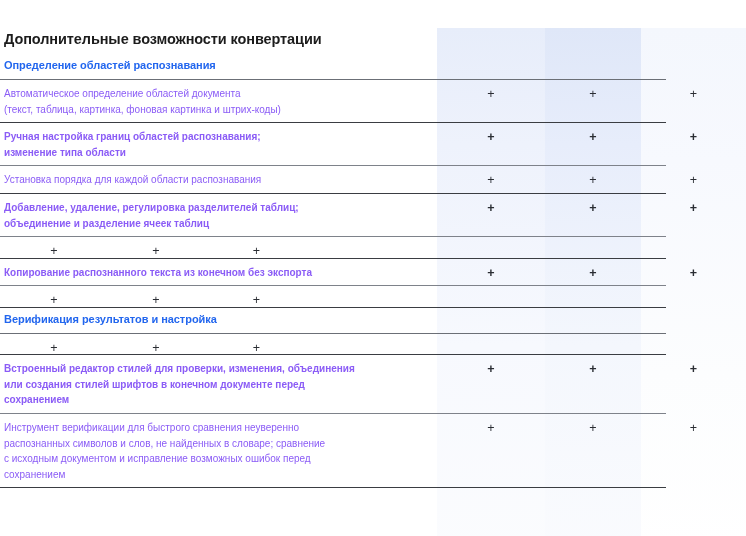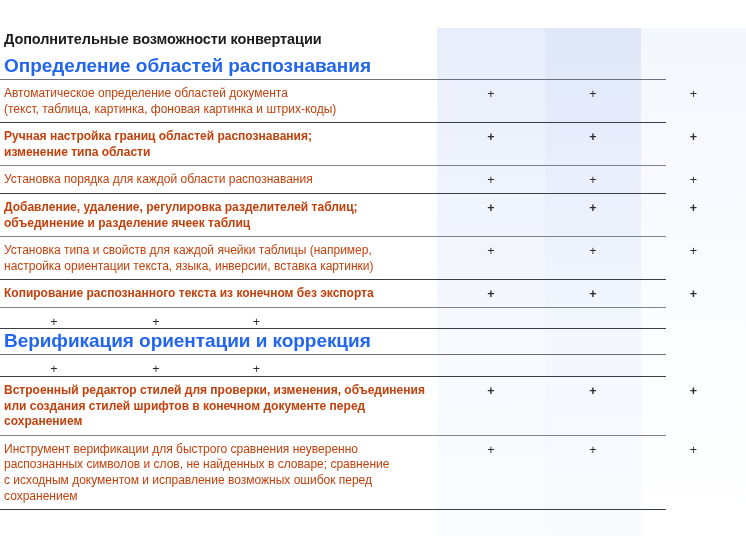--- a/index.html
+++ b/index.html
@@ -81,43 +81,43 @@
     color: #1c1c1c;
     letter-spacing: -0.1px;
     padding-top: 4px;
   }
 
   .row-section {
     height: 26px;
     border-bottom: 1.5px solid #6b6f76;
   }
   .row-section .cell-text {
-    font-size: 19px;
+    font-size: 11px;
     font-weight: bold;
     color: #2266ee;
     letter-spacing: -0.05px;
     padding-top: 4px;
   }
 
   .row-feature {
     border-bottom: 1px solid #3a3d42;
   }
   .row-feature.sep-light {
     border-bottom-color: #7e828a;
     font-weight: bold;
   }
 
   .cell-text {
     width: 437px;
     flex: 0 0 437px;
     box-sizing: border-box;
     padding: 6px 8px 5px 4px;
-    font-size: 12px;
+    font-size: 10px;
     line-height: 15.6px;
-    color: #c2410c;
+    color: #8b5cf6;
   }
 
   .cell-mark {
     box-sizing: border-box;
     flex: 0 0 auto;
     text-align: center;
     font-size: 12.5px;
     line-height: 1;
     color: #2a2d33;
     padding-top: 8px;
@@ -183,38 +183,37 @@
         <div class="cell-mark c2">+</div>
         <div class="cell-mark c3">+</div>
       </div>
       <div class="row row-feature sep-light">
         <div class="cell-text">Добавление, удаление, регулировка разделителей таблиц;<br>объединение и разделение ячеек таблиц</div>
         <div class="cell-mark c1">+</div>
         <div class="cell-mark c2">+</div>
         <div class="cell-mark c3">+</div>
       </div>
       <div class="row row-feature">
-        <div class="cell-text">Установка типа и свойств для каждой ячейки таблицы (например,<br>настройка ориентации текста, языка, инверсии, вставка картинки)</div>
         <div class="cell-mark c1">+</div>
         <div class="cell-mark c2">+</div>
         <div class="cell-mark c3">+</div>
       </div>
       <div class="row row-feature sep-light">
         <div class="cell-text">Копирование распознанного текста из конечном без экспорта</div>
         <div class="cell-mark c1">+</div>
         <div class="cell-mark c2">+</div>
         <div class="cell-mark c3">+</div>
       </div>
       <div class="row row-feature">
         <div class="cell-mark c1">+</div>
         <div class="cell-mark c2">+</div>
         <div class="cell-mark c3">+</div>
       </div>
       <div class="row row-section">
-        <div class="cell-text">Верификация ориентации и коррекция</div>
+        <div class="cell-text">Верификация результатов и настройка</div>
         <div class="cell-mark c1"></div>
         <div class="cell-mark c2"></div>
         <div class="cell-mark c3"></div>
       </div>
       <div class="row row-feature">
         <div class="cell-mark c1">+</div>
         <div class="cell-mark c2">+</div>
         <div class="cell-mark c3">+</div>
       </div>
       <div class="row row-feature sep-light">

